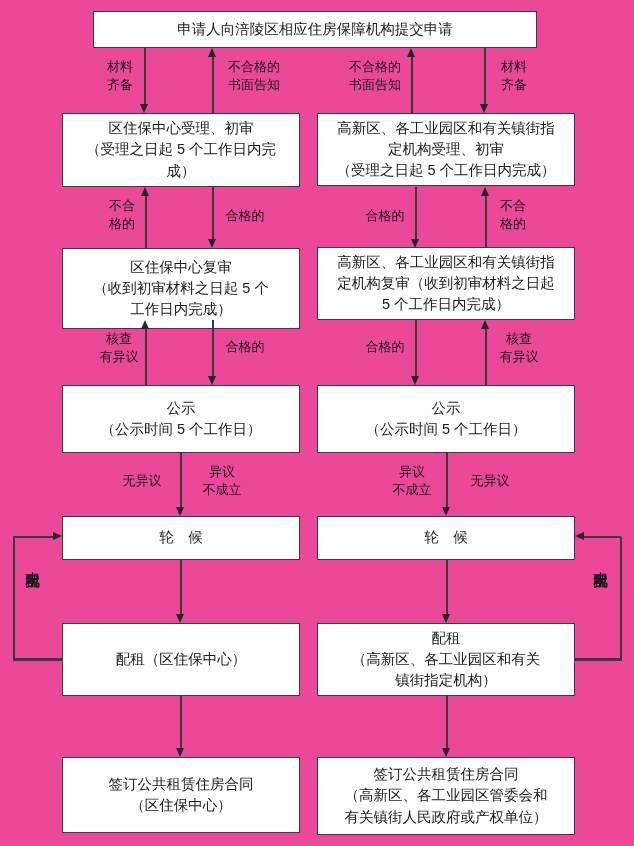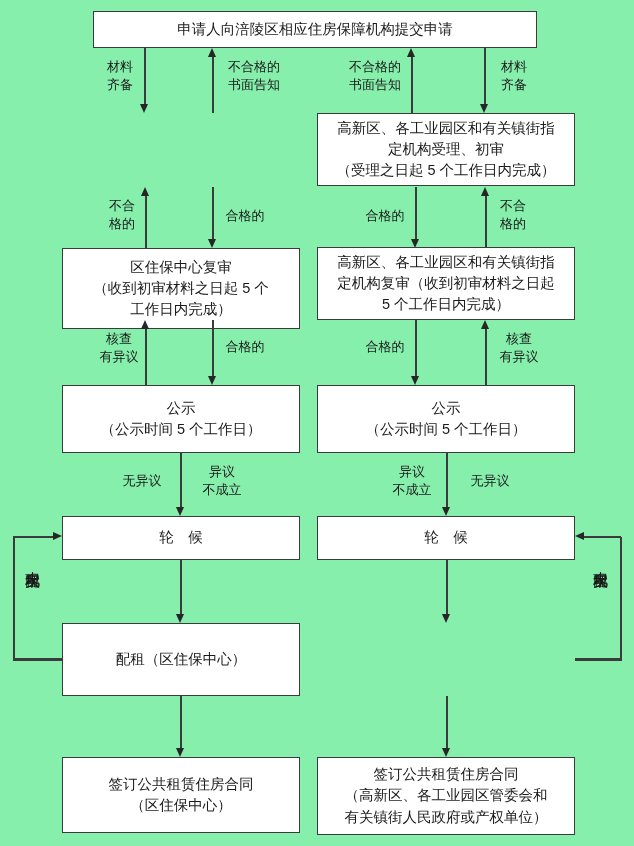--- a/index.html
+++ b/index.html
@@ -1,16 +1,16 @@
 <!DOCTYPE html>
 <html><head>
 <meta charset="utf-8">
 <style>
   html,body{margin:0;padding:0;background:#ffffff;}
-  .stage{position:relative;width:634px;height:846px;background:#86efac;
+  .stage{position:relative;width:634px;height:846px;background:#ec4899;
          font-family:"Liberation Sans","DejaVu Sans",sans-serif;color:#1a1a1a;overflow:hidden;}
   .box{position:absolute;box-sizing:border-box;border:1.5px solid #3b3b3b;background:#ffffff;
        display:flex;align-items:center;justify-content:center;text-align:center;
        white-space:pre-line;font-size:14.5px;line-height:1.45;padding:1px 4px;}
   .lbl{position:absolute;text-align:center;white-space:pre-line;font-size:13px;line-height:1.38;}
   .vlbl{position:absolute;writing-mode:vertical-rl;text-orientation:upright;
         font-size:14.5px;letter-spacing:1px;line-height:1.2;}
   .vl{position:absolute;width:1.5px;background:#3b3b3b;}
   .hl{position:absolute;height:1.5px;background:#3b3b3b;}
   .hl.thick{height:3px;}
@@ -37,20 +37,23 @@
   <div class="ah ah-down" style="left:480px;top:104px"></div>
   <div class="lbl" style="left:97px;top:58px;width:46px">材料
 齐备</div>
   <div class="lbl" style="left:221px;top:58px;width:66px">不合格的
 书面告知</div>
   <div class="lbl" style="left:342px;top:58px;width:66px">不合格的
 书面告知</div>
   <div class="lbl" style="left:491px;top:58px;width:46px">材料
 齐备</div>
 
+  <div class="box" style="left:62px;top:113px;width:238px;height:74px">区住保中心受理、初审
+（受理之日起 5 个工作日内完
+成）</div>
   <div class="box" style="left:317px;top:113px;width:258px;height:73px">高新区、各工业园区和有关镇街指
 定机构受理、初审
 （受理之日起 5 个工作日内完成）</div>
 
   <div class="vl" style="left:145px;top:196px;height:52px"></div>
   <div class="ah ah-up" style="left:141px;top:187px"></div>
   <div class="vl" style="left:212px;top:187px;height:54px"></div>
   <div class="ah ah-down" style="left:208px;top:239px"></div>
   <div class="vl" style="left:415px;top:187px;height:54px"></div>
   <div class="ah ah-down" style="left:411px;top:239px"></div>
@@ -103,20 +106,23 @@
 
   <div class="box" style="left:62px;top:516px;width:238px;height:44px">轮　候</div>
   <div class="box" style="left:317px;top:516px;width:258px;height:44px">轮　候</div>
 
   <div class="vl" style="left:180px;top:560px;height:56px"></div>
   <div class="ah ah-down" style="left:176px;top:614px"></div>
   <div class="vl" style="left:446px;top:560px;height:56px"></div>
   <div class="ah ah-down" style="left:442px;top:614px"></div>
 
   <div class="box" style="left:62px;top:623px;width:238px;height:73px">配租（区住保中心）</div>
+  <div class="box" style="left:317px;top:623px;width:258px;height:73px">配租
+（高新区、各工业园区和有关
+镇街指定机构）</div>
 
   <div class="vl" style="left:13px;top:537px;height:124px"></div>
   <div class="hl" style="left:13px;top:536px;width:40px"></div>
   <div class="ah ah-right" style="left:53px;top:532px"></div>
   <div class="hl thick" style="left:13px;top:658px;width:49px"></div>
   <div class="vlbl" style="left:23px;top:560px;height:90px">未实现配租</div>
 
   <div class="vl" style="left:620px;top:537px;height:124px"></div>
   <div class="hl" style="left:584px;top:536px;width:37px"></div>
   <div class="ah ah-left" style="left:575px;top:532px"></div>

